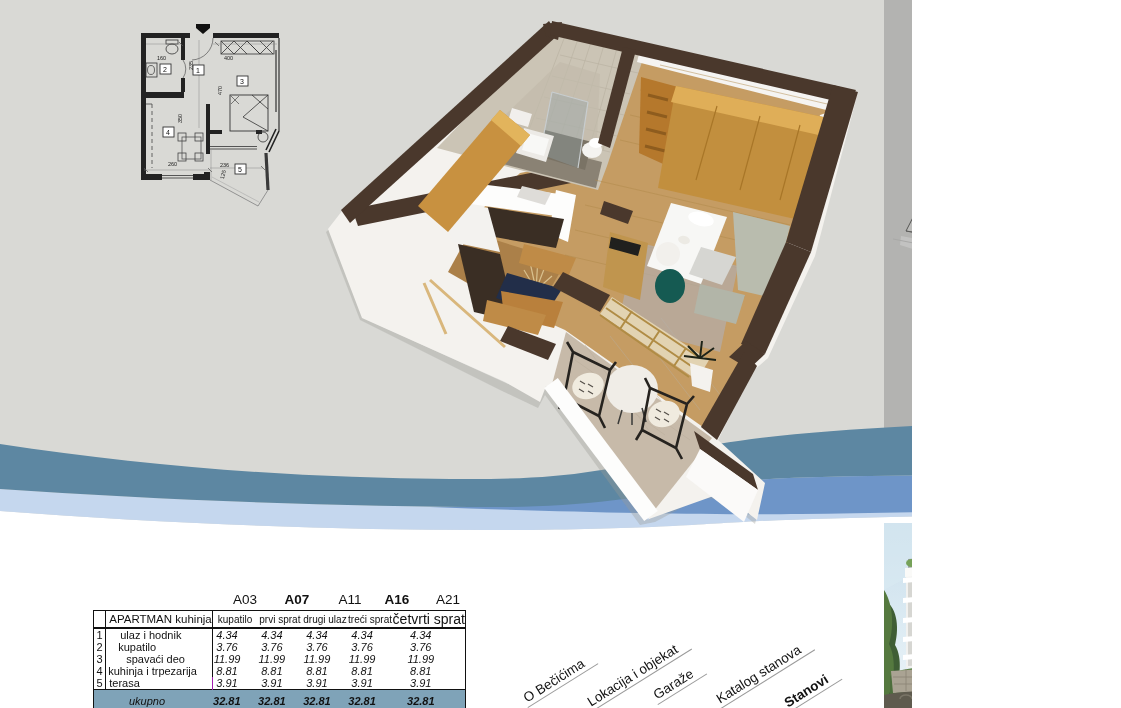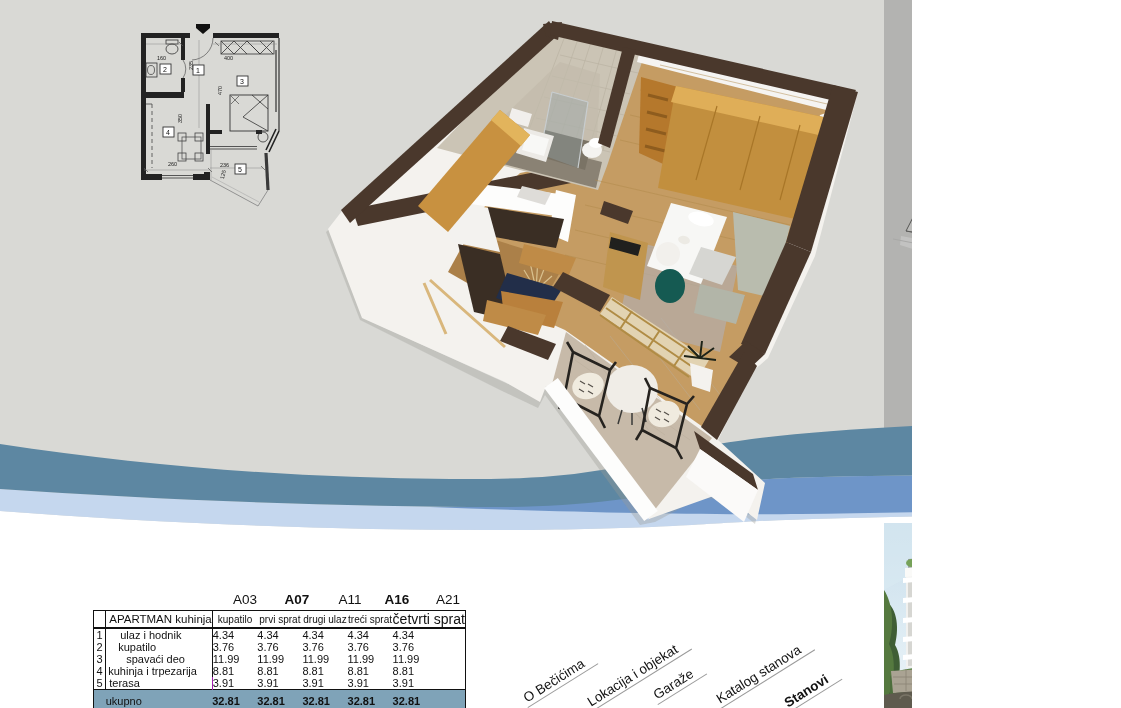--- a/index.html
+++ b/index.html
@@ -2,21 +2,21 @@
 <html><head>
 <meta charset="utf-8">
 <style>
   html,body{margin:0;padding:0;}
   body{font-family:"Liberation Sans", sans-serif;}
   #page{position:relative;width:912px;height:708px;overflow:hidden;background:#d9d9d5;}
   #bgsvg{position:absolute;left:0;top:0;}
   .colhead{position:absolute;top:592px;width:50px;text-align:center;font-size:13.5px;color:#111;}
   #areatable{position:absolute;left:93px;top:610px;width:373px;border-collapse:collapse;font-size:11px;color:#111;}
   #areatable td{padding:0;border:0;height:12px;vertical-align:middle;white-space:nowrap;}
-  #areatable .num{text-align:left;padding-right:16px;}
+  #areatable .num{text-align:center;padding-right:16px;font-style:italic;}
   #areatable .ctr{text-align:center;}
   .menu{position:absolute;transform:rotate(-32deg);transform-origin:0 100%;font-size:13.5px;color:#111;border-bottom:1px solid #9a9a9a;padding:0 12px 1px 2px;white-space:nowrap;}
 </style>
 </head>
 <body>
 <div id="page">
 <svg id="bgsvg" width="1121" height="708" viewBox="0 0 1121 708">
 
   <rect x="884" y="0" width="237" height="436" fill="#b3b3b1"></rect>
 

